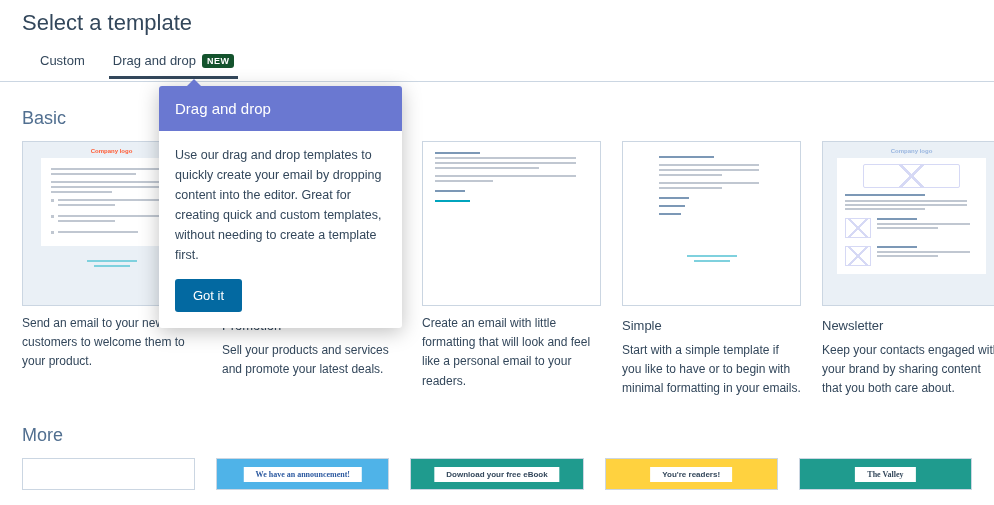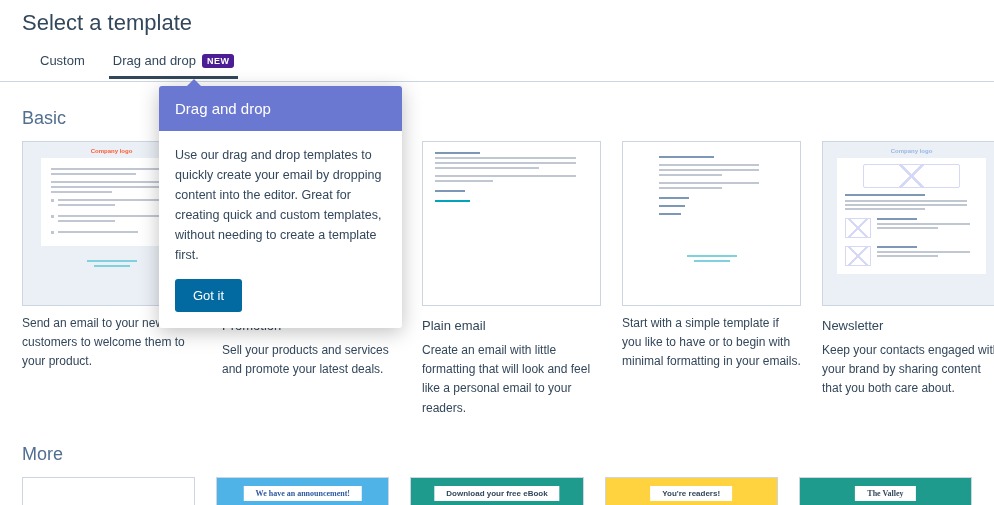--- a/index.html
+++ b/index.html
@@ -40,21 +40,21 @@
       font-weight: 500;
     }
     .tab.active::after {
       content: "";
       position: absolute;
       left: -4px; right: -4px; bottom: -1px;
       height: 3px;
       background: #33475b;
     }
     .badge-new {
-      background: #4c1d95;
+      background: #14532d;
       color: #fff;
       font-size: 9px;
       font-weight: 700;
       padding: 2px 5px;
       border-radius: 3px;
       letter-spacing: 0.5px;
     }
     .section-title {
       font-size: 18px;
       font-weight: 400;
@@ -258,21 +258,20 @@
         <div class="tp-bold"></div>
         <div class="tp-l w90"></div>
           <div class="tp-l w90"></div>
           <div class="tp-l w70"></div>
         <div class="tp-l w90" style="margin-top:6px;"></div>
           <div class="tp-l w40"></div>
         <div class="tp-bold" style="margin-top:8px;width:30px;"></div>
         <div class="tp-link"></div>
       </div>
     </div>
-    <div class="card-title">Plain email</div>
     <div class="card-desc">Create an email with little formatting that will look and feel like a personal email to your readers.</div>
   </div>
 
   <div class="card">
     <div class="thumb white">
       <div class="ts-pad">
         <div class="ts-h"></div>
         <div class="ts-l w95"></div>
           <div class="ts-l w95"></div>
           <div class="ts-l w60"></div>
@@ -280,20 +279,21 @@
           <div class="ts-l w60"></div>
         <div class="ts-h" style="margin-top:8px;width:30px;"></div>
         <div class="ts-h" style="margin-top:3px;width:26px;"></div>
         <div class="ts-h" style="margin-top:3px;width:22px;"></div>
       </div>
       <div class="ts-foot">
           <div></div>
           <div style="width:36px;"></div>
         </div>
     </div>
+    <div class="card-title">Simple</div>
     <div class="card-desc">Start with a simple template if you like to have or to begin with minimal formatting in your emails.</div>
   </div>
 
   <div class="card">
     <div class="thumb">
       <div class="tn-logo">Company logo</div>
       <div class="tn-body">
         <div class="tn-hero"></div>
         <div class="tn-h"></div>
         <div class="tn-l w90"></div>

